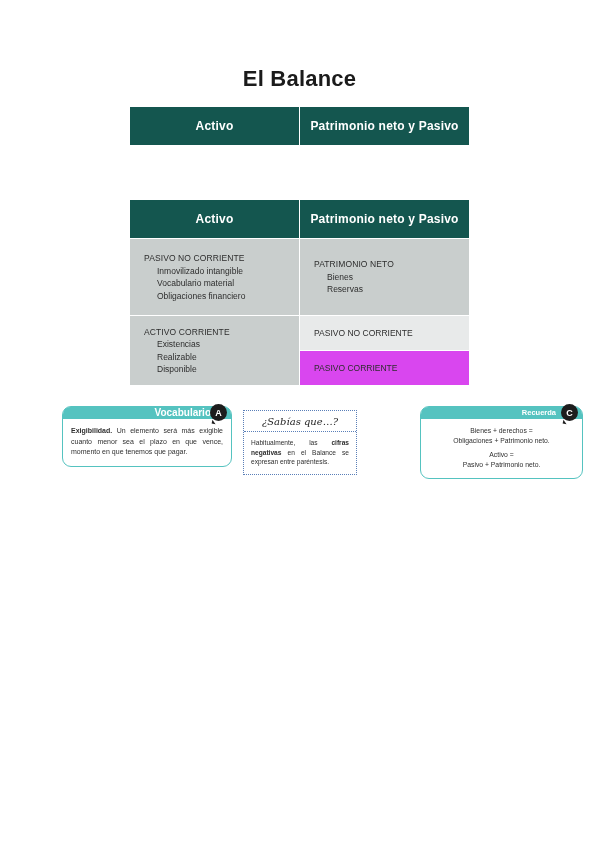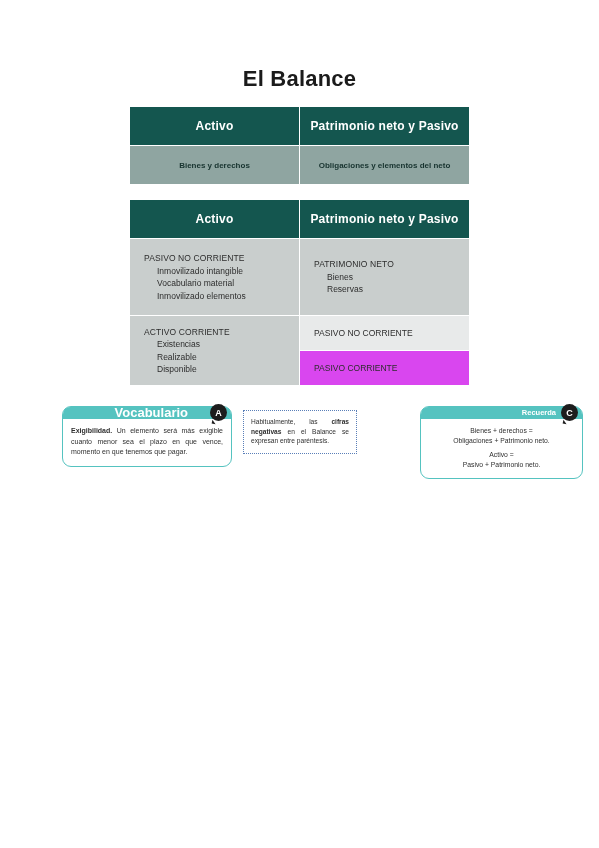--- a/index.html
+++ b/index.html
@@ -51,22 +51,22 @@
   .infobox{position:absolute;}
 
   #voc{left:62px;top:406px;width:170px;}
   .voc-card{
     border:1.1px solid #55c3c0;border-radius:9px;background:#ffffff;
     overflow:visible;position:relative;
   }
   .voc-bar{
     background:#55c3c0;color:#ffffff;
     height:12px;line-height:12px;
-    font-size:13px;font-weight:bold;text-align:right;
-    padding-right:43px;
+    font-size:10px;font-weight:bold;text-align:right;
+    padding-right:20px;
     border-radius:7px 7px 0 0;
   }
   .badge{
     position:absolute;right:4px;top:-3px;
     width:17px;height:17px;border-radius:50%;
     background:#1d1d1d;color:#ffffff;
     font-size:9px;font-weight:bold;
     display:flex;align-items:center;justify-content:center;
   }
   .badge:after{
@@ -107,41 +107,37 @@
 <div class="page">
 
   <div class="title">El Balance</div>
 
   <table class="tbl" id="tbl1">
     <tbody>
         <tr>
       <td class="hdr">Activo</td>
       <td class="hdr">Patrimonio neto y Pasivo</td>
     </tr>
-    <tr>
-      <td class="sub">Bienes y derechos</td>
-      <td class="sub">Obligaciones y elementos del neto</td>
-    </tr>
   </tbody>
     </table>
 
   <table class="tbl" id="tbl2">
     <tbody>
         <tr>
       <td class="hdr">Activo</td>
       <td class="hdr">Patrimonio neto y Pasivo</td>
     </tr>
     <tr>
       <td class="cell-a" style="height:76px">
         <div class="cellpad">
           <div class="lead">PASIVO NO CORRIENTE</div>
           <ul>
             <li>Inmovilizado intangible</li>
             <li>Vocabulario material</li>
-            <li>Inmovilizado elementos</li>
+            <li>Obligaciones financiero</li>
           </ul>
         </div>
       </td>
       <td class="cell-a" style="height:76px">
         <div class="cellpad">
           <div class="lead">PATRIMONIO NETO</div>
           <ul>
             <li>Bienes</li>
             <li>Reservas</li>
           </ul>
@@ -176,20 +172,21 @@
       <div class="voc-bar">Vocabulario</div>
       <div class="badge">A</div>
       <div class="voc-body">
         <b>Exigibilidad.</b><span> Un elemento será más exigible cuanto menor sea el plazo en que vence, momento en que tenemos que pagar.</span>
       </div>
     </div>
   </div>
 
   <div class="infobox" id="sabias">
     <div class="sab-card">
+      <div class="sab-title">¿Sabías que…?</div>
       <div class="sab-body"><span>Habitualmente, las </span><b>cifras negativas</b><span> en el Balance se expresan entre paréntesis.</span></div>
     </div>
   </div>
 
   <div class="infobox" id="recuerda">
     <div class="rec-card">
       <div class="rec-bar">Recuerda</div>
       <div class="badge">C</div>
       <div class="rec-body">
         <div>Bienes + derechos =</div>

